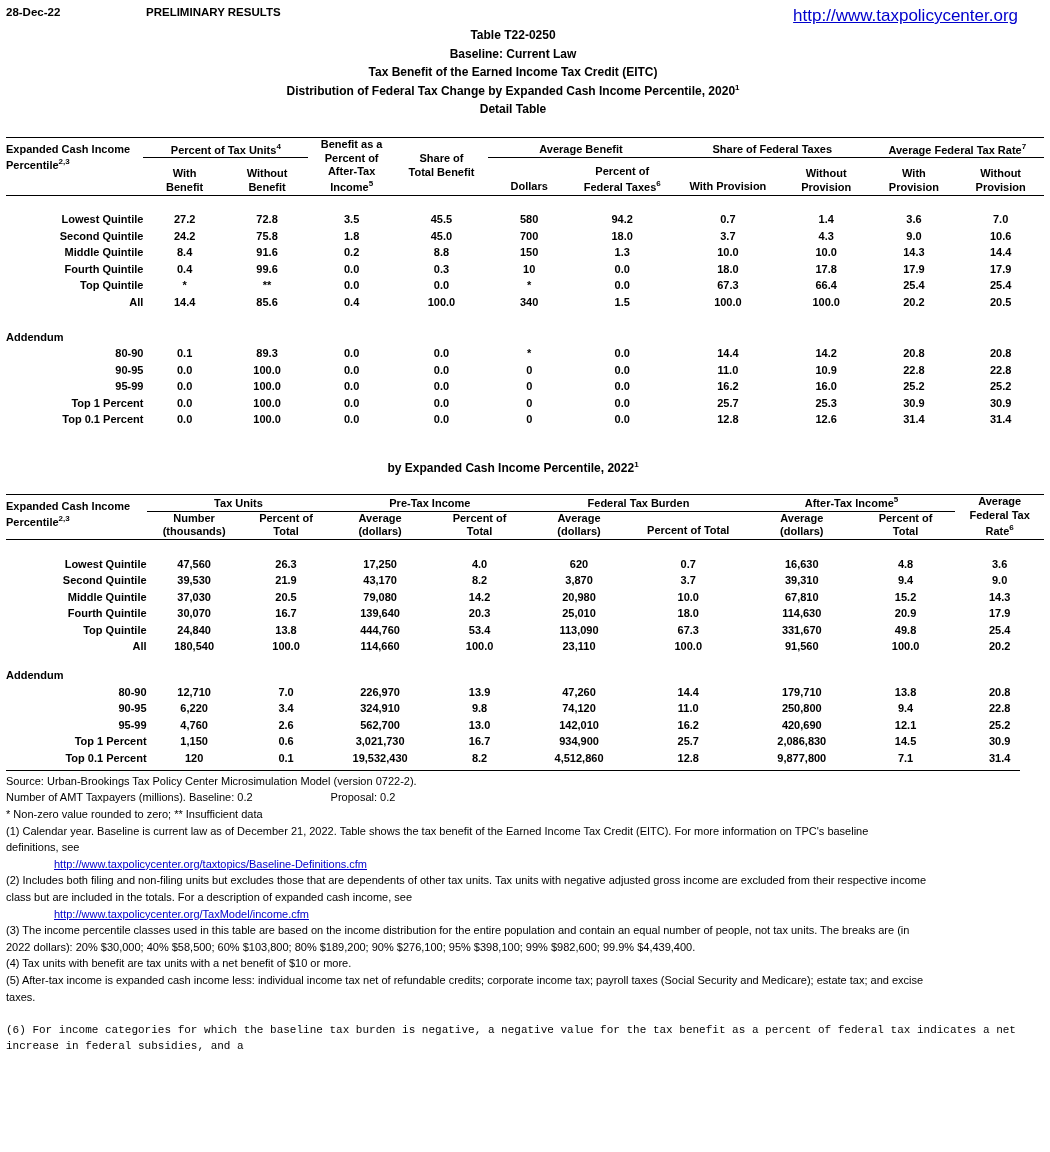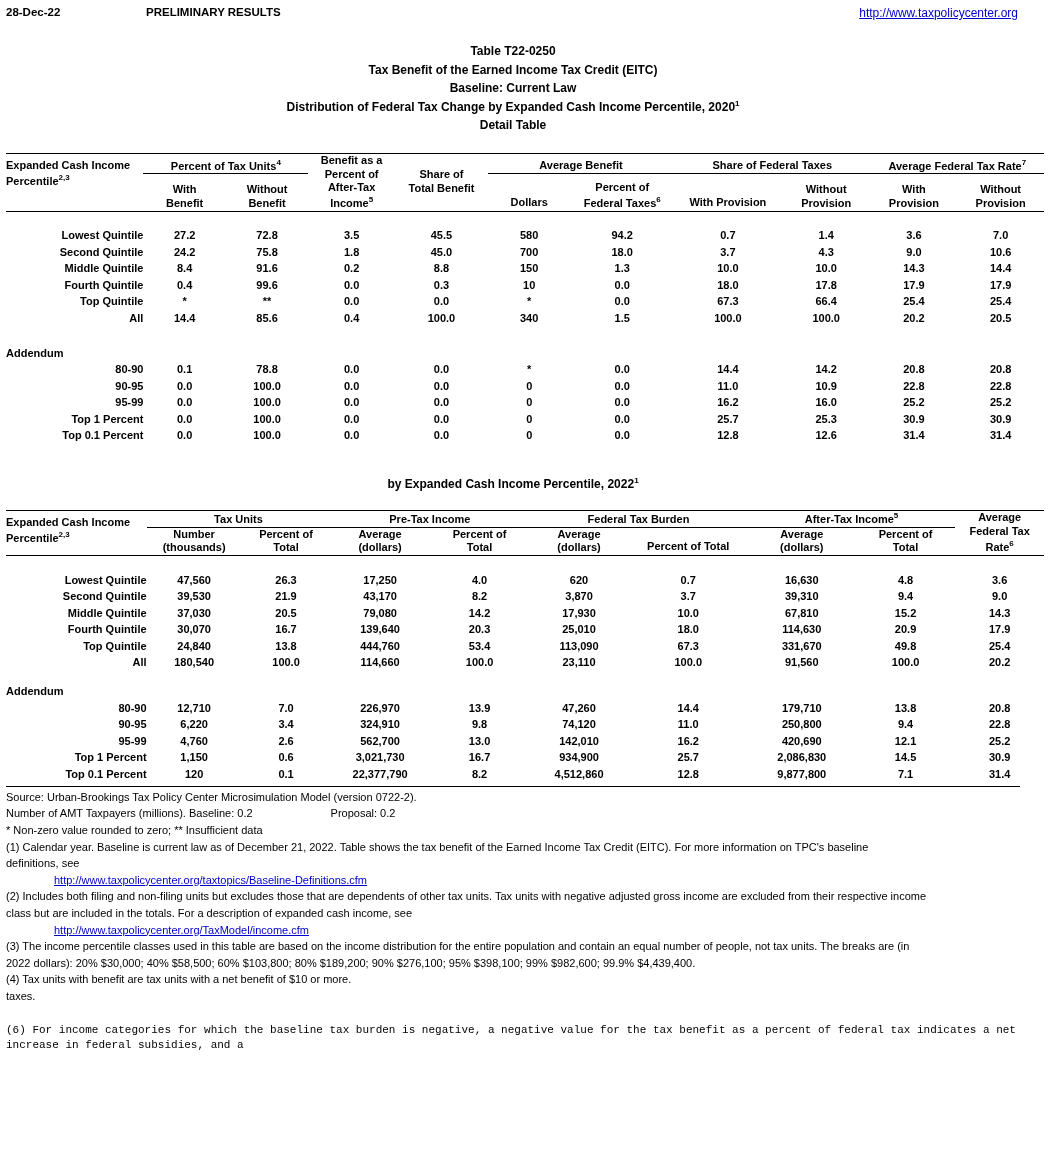--- a/index.html
+++ b/index.html
@@ -28,26 +28,25 @@
     font-size: 11.5px;
     font-weight: bold;
   }
   .topbar .date { width: 140px; }
   .topbar .prelim { flex: 1; }
   .topbar .url {
     text-align: right;
     font-weight: normal;
     color: #0000cc;
     text-decoration: underline;
-    font-size: 12px;
+    font-size: 17px;
   }
   
   .title-block {
     text-align: center;
-    margin-top: 22px;
     line-height: 1.55;
   }
   .title-block div {
     font-weight: bold;
     font-size: 12px;
   }
   sup { font-size: 8px; vertical-align: super; font-weight: bold;}
   
   table.tpc {
     border-collapse: collapse;
@@ -132,22 +131,22 @@
 <div class="page">
 
   <div class="topbar">
     <div class="date">28-Dec-22</div>
     <div class="prelim">PRELIMINARY RESULTS</div>
     <div class="url">http://www.taxpolicycenter.org</div>
   </div>
 
   <div class="title-block">
     <div>Table T22-0250</div>
+    <div>Baseline: Current Law</div>
     <div>Tax Benefit of the Earned Income Tax Credit (EITC)</div>
-    <div>Baseline: Current Law</div>
     <div><span>Distribution of Federal Tax Change by Expanded Cash Income Percentile, 2020</span><sup>1</sup></div>
     <div>Detail Table</div>
   </div>
 
   <table class="tpc" style="margin-top:18px;">
     <colgroup>
       <col style="width:130px">
       <col style="width:78px">
         <col style="width:78px">
       <col style="width:82px">
@@ -317,21 +316,21 @@
           <td colspan="11" style="height:18px;"></td>
         </tr>
     <tr>
       <td class="row-label-left" style="height:17px;">Addendum</td>
       <td colspan="10"></td>
     </tr>
 
     <tr class="data-row">
       <td class="row-label">80-90</td>
       <td class="num">0.1</td>
-      <td class="num">78.8</td>
+      <td class="num">89.3</td>
       <td class="num">0.0</td>
       <td class="num">0.0</td>
       <td class="num">*</td>
       <td class="num">0.0</td>
       <td class="num">14.4</td>
       <td class="num">14.2</td>
       <td class="num">20.8</td>
       <td class="num">20.8</td>
     </tr>
     <tr class="data-row">
@@ -500,21 +499,21 @@
       <td class="num">39,310</td>
       <td class="num">9.4</td>
       <td class="num">9.0</td>
     </tr>
     <tr class="data-row">
       <td class="row-label">Middle Quintile</td>
       <td class="num">37,030</td>
       <td class="num">20.5</td>
       <td class="num">79,080</td>
       <td class="num">14.2</td>
-      <td class="num">17,930</td>
+      <td class="num">20,980</td>
       <td class="num">10.0</td>
       <td class="num">67,810</td>
       <td class="num">15.2</td>
       <td class="num">14.3</td>
     </tr>
     <tr class="data-row">
       <td class="row-label">Fourth Quintile</td>
       <td class="num">30,070</td>
       <td class="num">16.7</td>
       <td class="num">139,640</td>
@@ -603,21 +602,21 @@
       <td class="num">934,900</td>
       <td class="num">25.7</td>
       <td class="num">2,086,830</td>
       <td class="num">14.5</td>
       <td class="num">30.9</td>
     </tr>
     <tr class="data-row">
       <td class="row-label">Top 0.1 Percent</td>
       <td class="num">120</td>
       <td class="num">0.1</td>
-      <td class="num">22,377,790</td>
+      <td class="num">19,532,430</td>
       <td class="num">8.2</td>
       <td class="num">4,512,860</td>
       <td class="num">12.8</td>
       <td class="num">9,877,800</td>
       <td class="num">7.1</td>
       <td class="num">31.4</td>
     </tr>
   </tbody>
     </table>
 
@@ -631,17 +630,18 @@
     <div class="line">* Non-zero value rounded to zero; ** Insufficient data</div>
     <div class="line">(1) Calendar year. Baseline is current law as of December 21, 2022. Table shows the tax benefit of the Earned Income Tax Credit (EITC). For more information on TPC's baseline</div>
     <div class="line">definitions, see</div>
     <div class="line"><a class="link" href="#">http://www.taxpolicycenter.org/taxtopics/Baseline-Definitions.cfm</a></div>
     <div class="line">(2) Includes both filing and non-filing units but excludes those that are dependents of other tax units. Tax units with negative adjusted gross income are excluded from their respective income</div>
     <div class="line">class but are included in the totals. For a description of expanded cash income, see</div>
     <div class="line"><a class="link" href="#">http://www.taxpolicycenter.org/TaxModel/income.cfm</a></div>
     <div class="line">(3) The income percentile classes used in this table are based on the income distribution for the entire population and contain an equal number of people, not tax units. The breaks are (in</div>
     <div class="line">2022 dollars): 20% $30,000; 40% $58,500; 60% $103,800; 80% $189,200; 90% $276,100; 95% $398,100; 99% $982,600; 99.9% $4,439,400.</div>
     <div class="line">(4) Tax units with benefit are tax units with a net benefit of $10 or more.</div>
+    <div class="line">(5) After-tax income is expanded cash income less: individual income tax net of refundable credits; corporate income tax; payroll taxes (Social Security and Medicare); estate tax; and excise</div>
     <div class="line">taxes.</div>
     <div class="line" style="margin-top:18px;font-family:Liberation Mono, monospace;">(6) For income categories for which the baseline tax burden is negative, a negative value for the tax benefit as a percent of federal tax indicates a net increase in federal subsidies, and a</div>
   </div>
 
 </div>
 
 </body></html>

